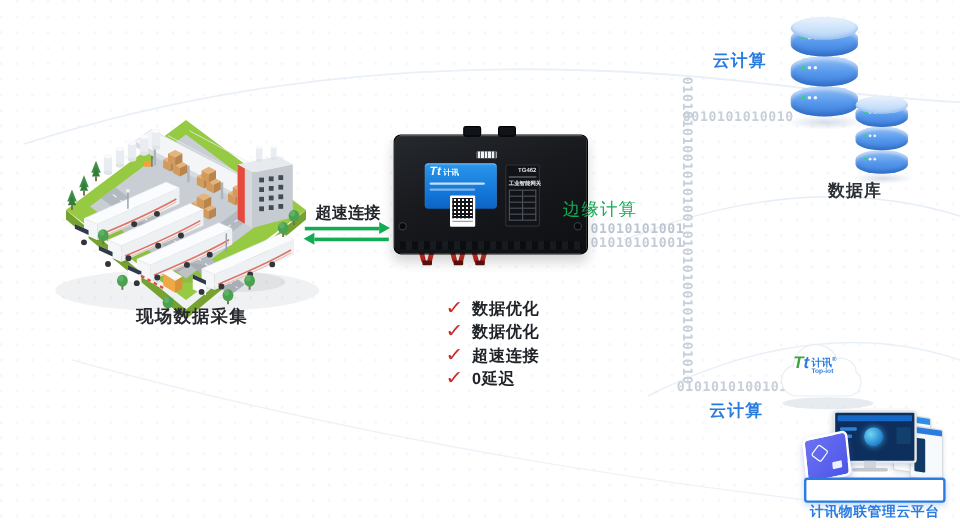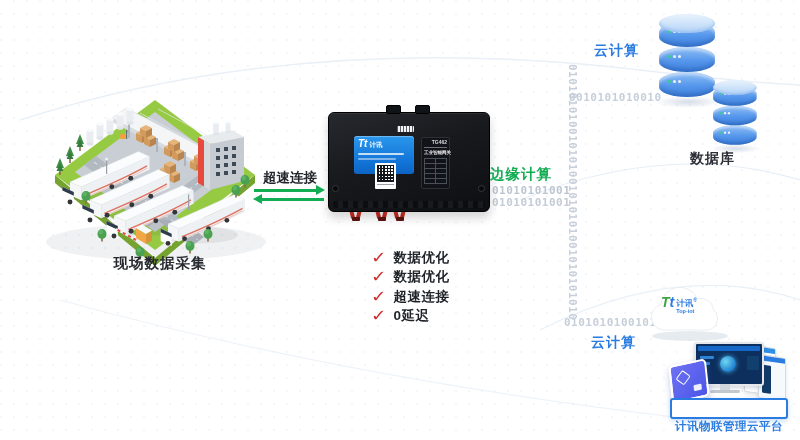--- a/index.html
+++ b/index.html
@@ -69,21 +69,21 @@
   .screw.s1{left:3px;} .screw.s2{left:149px;}
   .antennas{position:absolute;left:328px;top:208px;width:160px;height:16px;z-index:1;}
   .ant{position:absolute;width:16px;height:14px;}
   .ant i{position:absolute;display:block;width:4px;height:11px;background:linear-gradient(#e8392b,#b01f16);border-radius:2px;top:0;}
   .ant i:first-child{left:2px;transform:rotate(-14deg);}
   .ant i:last-child{left:9px;transform:rotate(14deg);}
   .ant::after{content:"";position:absolute;left:4px;top:9px;width:8px;height:4px;background:#5c120c;border-radius:1px;}
   .ant.a1{left:20px;} .ant.a2{left:46px;} .ant.a3{left:64px;}
 
   
-  .edge-label{position:absolute;left:490px;top:165px;font-size:14.5px;font-weight:bold;
+  .edge-label{position:absolute;left:469px;top:165px;font-size:14.5px;font-weight:normal;
     color:var(--c-green,#12ad53);letter-spacing:1px;z-index:3;}
   .features{position:absolute;left:372px;top:248px;list-style:none;margin:0;padding:0;z-index:3;}
   .features li{display:flex;align-items:center;gap:8px;height:19.5px;}
   .check{color:var(--c-red,#cf2a2a);font-size:16px;font-weight:bold;line-height:16px;transform:scaleX(1.15);}
   .feat-text{font-size:13.5px;font-weight:bold;color:#1f2328;letter-spacing:.5px;}
 
   
   .bin{position:absolute;font-family:"DejaVu Sans Mono","Liberation Mono",monospace;
     color:var(--c-binary,#c6cfda);font-weight:bold;z-index:1;letter-spacing:.5px;}
   .bin-top{left:569px;top:62px;font-size:11px;margin-top:29px;}

